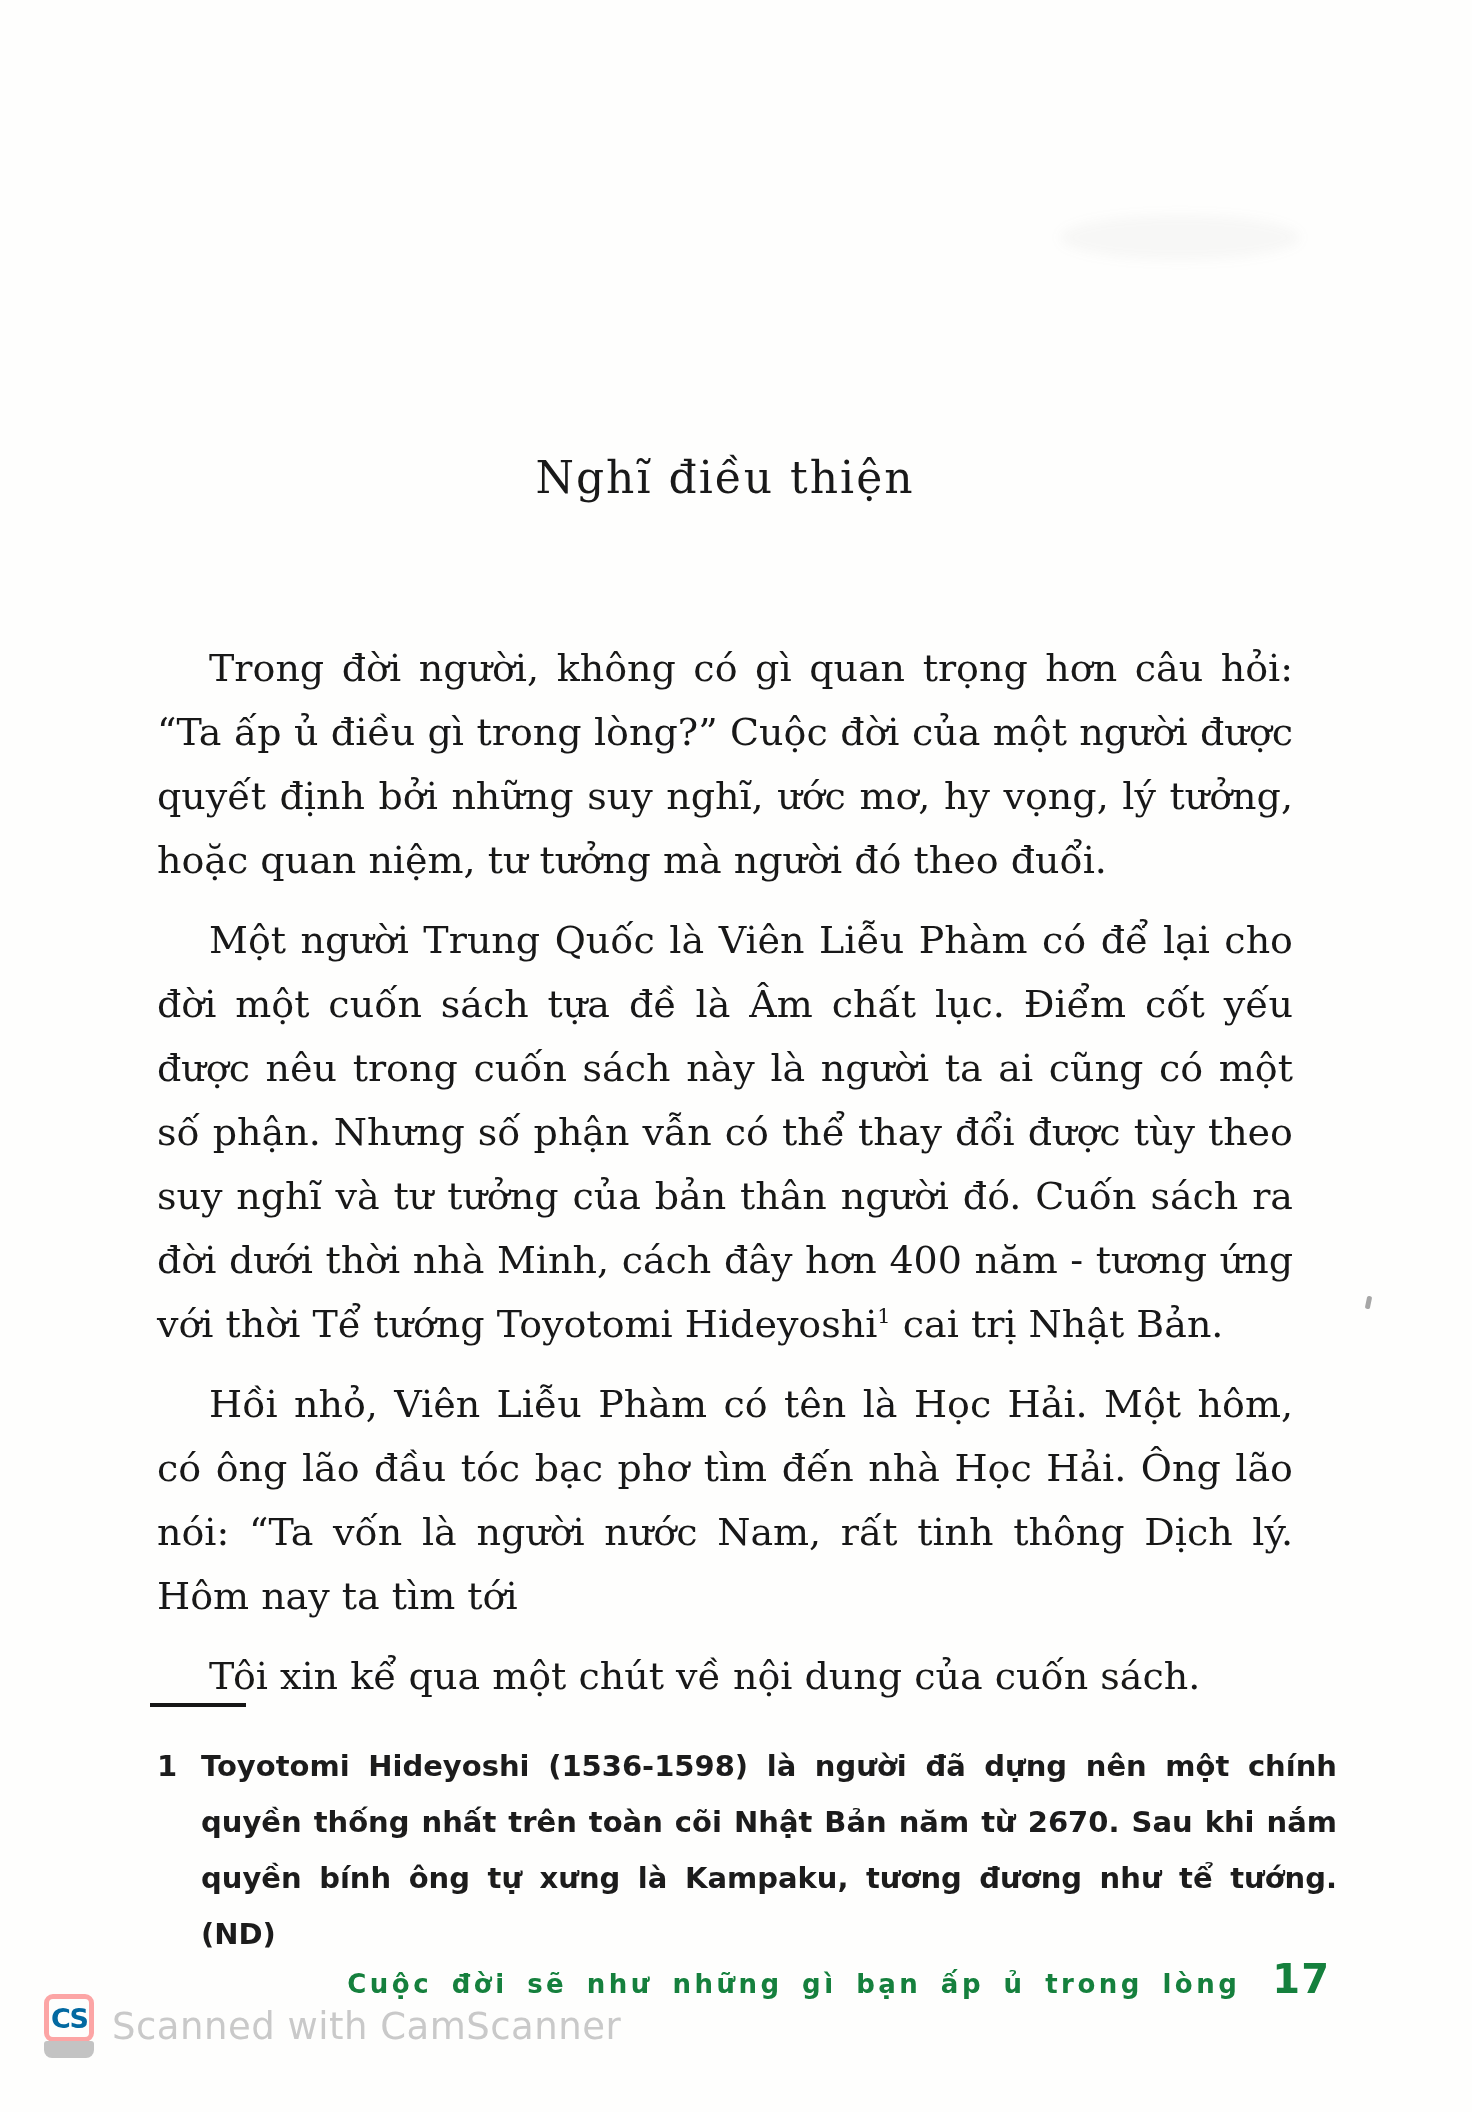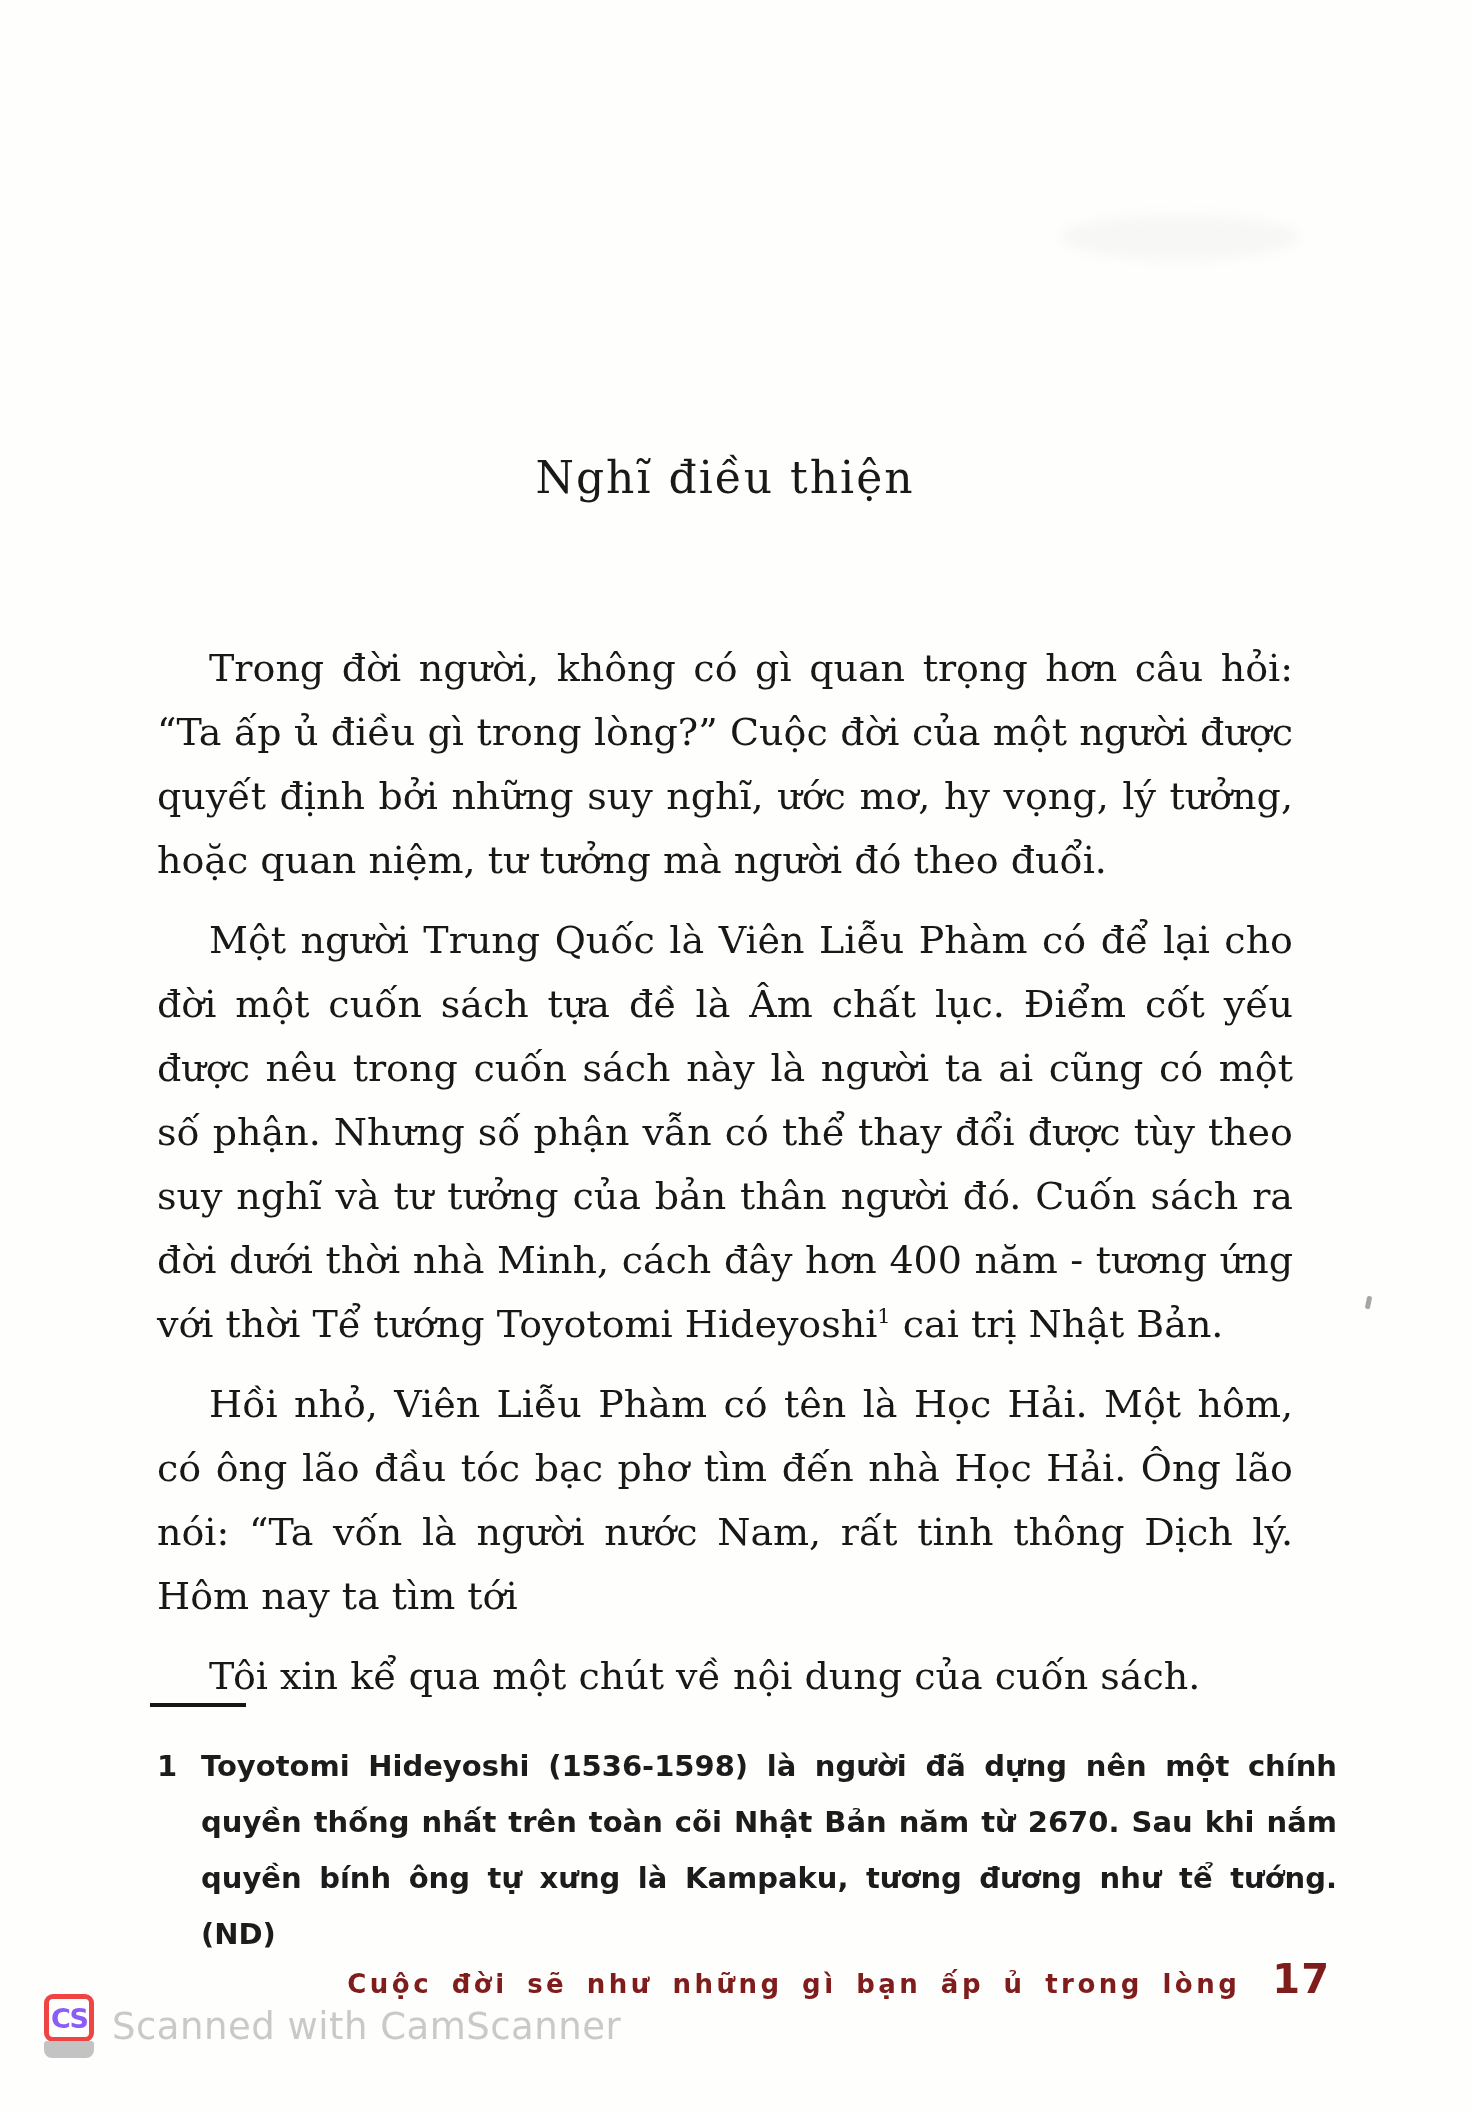--- a/index.html
+++ b/index.html
@@ -71,21 +71,21 @@
   .footnote .fn-text { flex: 1; text-align: justify; }
 
   
   .footer {
     position: absolute;
     right: 142px;
     top: 1956px;
     display: flex;
     align-items: baseline;
     font-family: "DejaVu Sans", sans-serif;
-    color: #7f1d1d;
+    color: #15803d;
   }
   .running-title {
     font-size: 26px;
     font-weight: 700;
     letter-spacing: 3.5px;
     word-spacing: 7px;
     white-space: nowrap;
   }
   .page-number {
     font-size: 40px;
@@ -105,29 +105,29 @@
   .cs-logo {
     position: relative;
     width: 50px;
     height: 64px;
     flex: 0 0 50px;
   }
   .cs-logo .cs-box {
     position: absolute;
     top: 0; left: 0;
     width: 40px; height: 38px;
-    border: 5px solid #ef4444;
+    border: 5px solid #fca5a5;
     border-radius: 9px;
     display: flex;
     align-items: center;
     justify-content: center;
     font-family: "DejaVu Sans", sans-serif;
     font-weight: 700;
     font-size: 27px;
-    color: #8b5cf6;
+    color: #0369a1;
     letter-spacing: -2px;
   }
   .cs-logo .cs-band {
     position: absolute;
     left: 0; bottom: 0;
     width: 50px; height: 17px;
     background: #c3c3c3;
     border-radius: 3px 3px 8px 8px;
   }
   .watermark-text {

